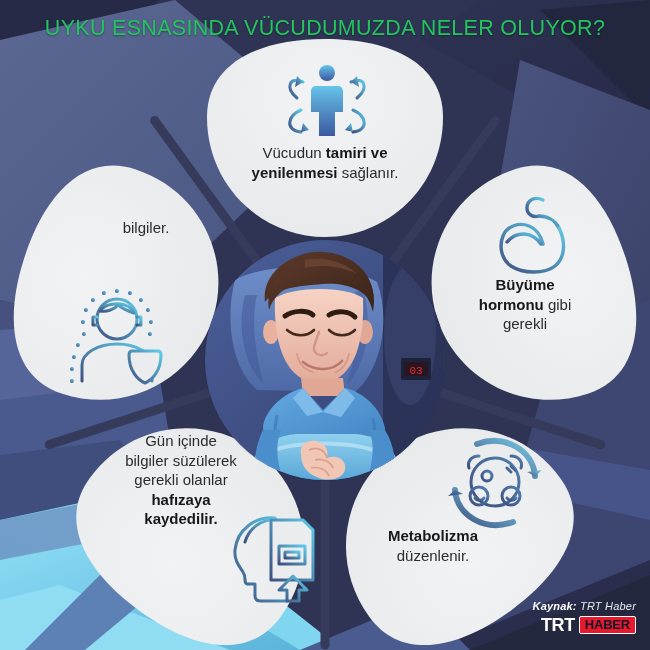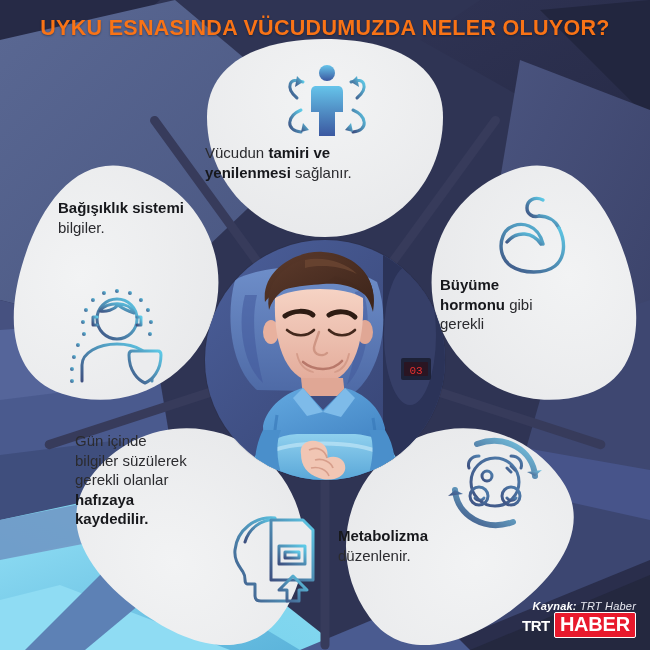--- a/index.html
+++ b/index.html
@@ -13,38 +13,38 @@
 
   .bg-svg { position:absolute; inset:0; width:650px; height:650px; }
 
   
   .title-bar{
     position:absolute; top:0; left:0; width:650px; height:56px;
     display:flex; align-items:center; justify-content:center;
     z-index:6;
   }
   .title-text{
-    color:#f97316;
+    color:#22c55e;
     font-size:21.5px;
-    font-weight:bold;
+    font-weight:normal;
     letter-spacing:.3px;
     white-space:nowrap;
     text-shadow:0 1px 2px rgba(0,0,0,.35);
   }
 
   
   .flower { position:absolute; left:0; top:0; width:650px; height:650px; z-index:3; }
 
   
   .petal-txt{
     position:absolute; z-index:5;
     color:#2b2b2f;
     font-size:15px;
     line-height:1.30;
-    text-align:left;
+    text-align:center;
     font-weight:400;
   }
   .petal-txt b{ font-weight:bold; color:#17181c; }
 
   #txt-top      { left:205px; top:143px; width:240px; }
   #txt-left     { left:58px;  top:198px; width:176px; }
   #txt-right    { left:440px; top:275px; width:170px; }
   #txt-botleft  { left:75px;  top:431px; width:212px; }
   #txt-botright { left:338px; top:526px; width:190px; }
 
@@ -70,26 +70,26 @@
     color:#e9eaf2; font-size:11px; font-style:italic; letter-spacing:.2px;
     white-space:nowrap;
   }
   .source b{ font-style:italic; font-weight:bold; color:#ffffff; }
 
   .logo{
     position:absolute; right:14px; top:614px; z-index:7;
     display:flex; align-items:center; height:22px;
   }
   .logo-trt{
-    color:#ffffff; font-size:15px; font-weight:bold; letter-spacing:-.4px;
+    color:#ffffff; font-size:18px; font-weight:bold; letter-spacing:-.4px;
     padding-right:4px;
   }
   .logo-haber{
-    background:#e8192c; color:#ffffff;
-    font-size:20px; font-weight:bold; letter-spacing:-.2px;
+    background:#e8192c; color:#0f172a;
+    font-size:13px; font-weight:bold; letter-spacing:-.2px;
     padding:1px 5px 2px 5px;
     border:1.5px solid #ffffff;
     border-radius:2px;
     line-height:1.05;
   }
 </style>
 </head>
 <body>
 
 <div id="stage">
@@ -453,21 +453,21 @@
       </g>
     </svg>
   </div>
 
   <div class="petal-txt" id="txt-top">
     <span>Vücudun </span><b>tamiri ve</b><br>
     <b>yenilenmesi </b><span>sağlanır.</span>
   </div>
 
   <div class="petal-txt" id="txt-left">
-    <b>Bağışıklık sistemi</b><br>
+    <br>
     <span>bilgiler.</span>
   </div>
 
   <div class="petal-txt" id="txt-right">
     <b>Büyüme</b><br>
     <b>hormonu </b><span>gibi</span><br>
     <span>gerekli</span><br>
   </div>
 
   <div class="petal-txt" id="txt-botright">

